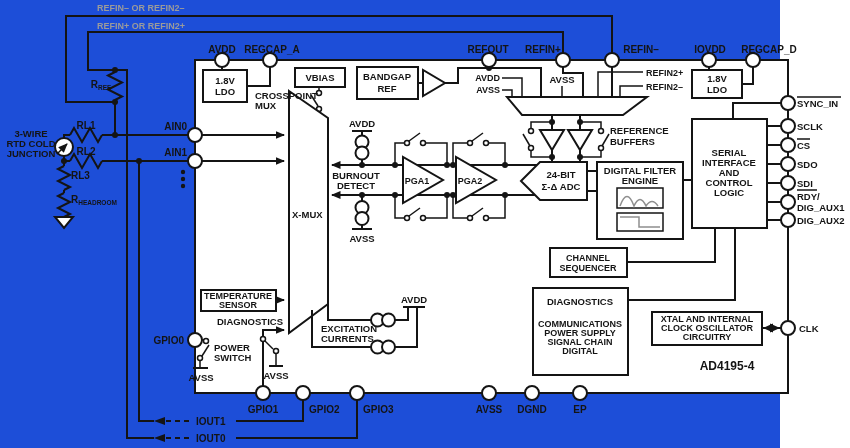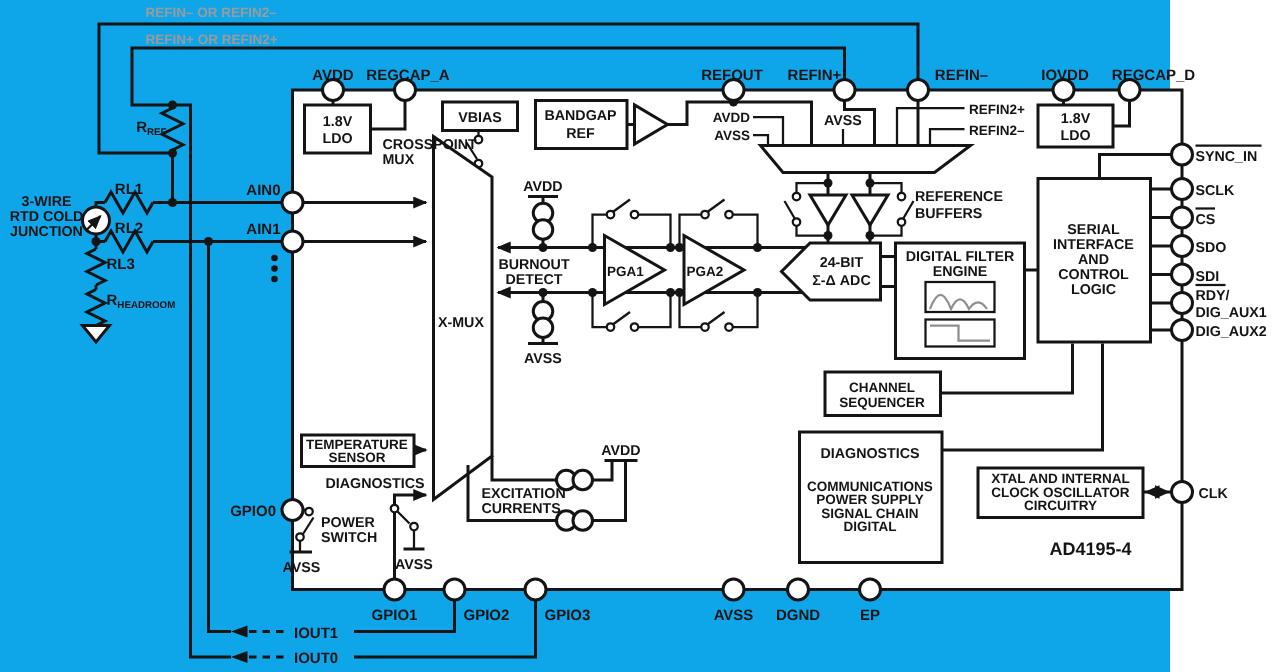--- a/index.html
+++ b/index.html
@@ -1,16 +1,16 @@
 <!DOCTYPE html>
 <html><head>
 <meta charset="utf-8">
 <style>
   html,body{margin:0;padding:0;background:#fff}
-  #stage{width:780px;height:448px;margin:0;position:relative;background:#0ea5e9}
+  #stage{width:780px;height:448px;margin:0;position:relative;background:#1d4ed8}
   svg{display:block}
   .w{fill:none;stroke:#141414;stroke-width:2;stroke-linejoin:miter;stroke-linecap:butt}
   .w15{fill:none;stroke:#141414;stroke-width:1.5}
   .dash{stroke-dasharray:5 4}
   .bx{fill:#fff;stroke:#141414;stroke-width:2}
   .bx15{fill:#fff;stroke:#141414;stroke-width:1.5}
   .pn{fill:#fff;stroke:#141414;stroke-width:2}
   .ct{fill:#fff;stroke:#141414;stroke-width:1.5}
   .dt{fill:#141414;stroke:none}
   .ah{fill:#141414;stroke:none}

